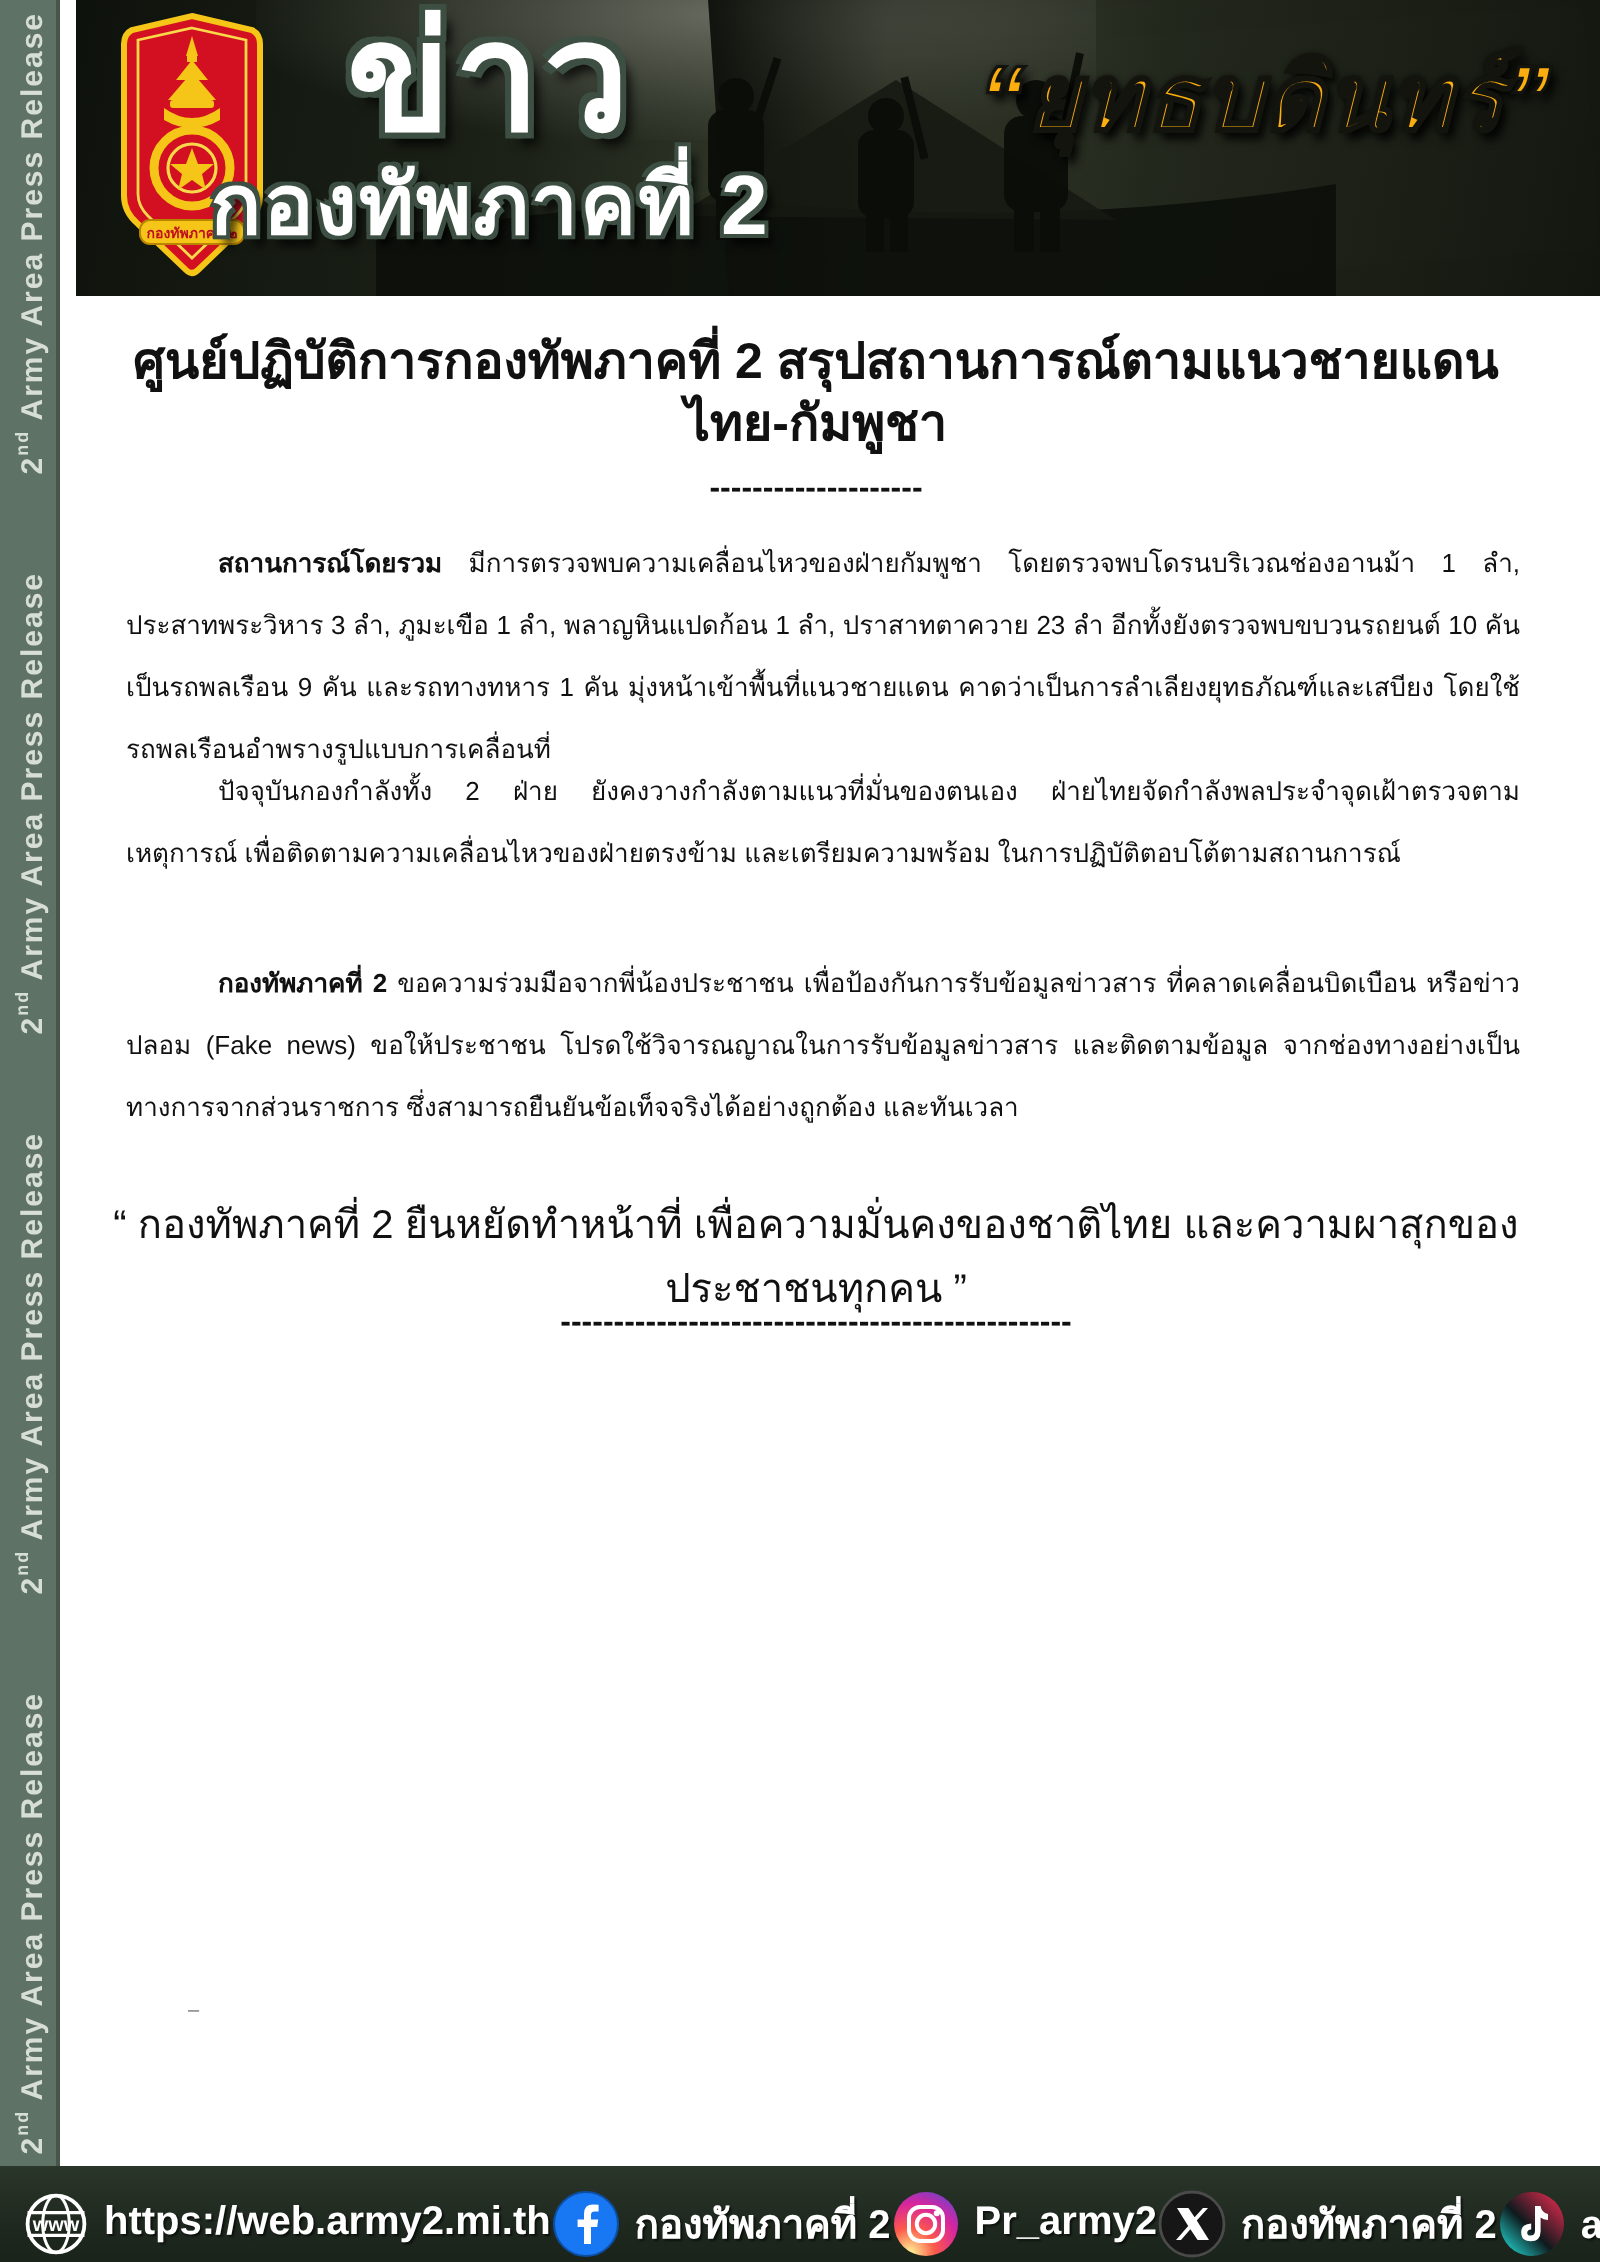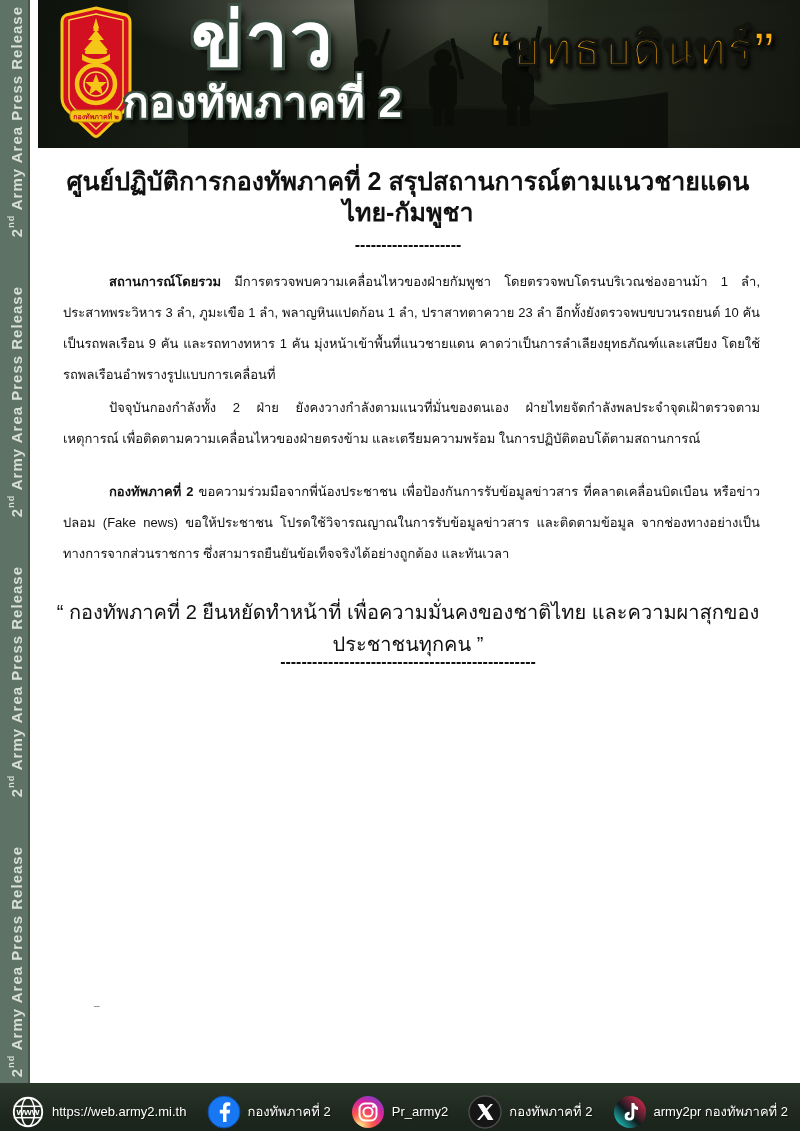--- a/index.html
+++ b/index.html
@@ -46,21 +46,21 @@
     box-shadow:inset 0 0 40px rgba(0,0,0,0.35);
   }
   .flag::after {
     content:""; position:absolute; inset:0;
     background:linear-gradient(90deg, rgba(14,16,11,0.95) 0%, rgba(14,16,11,0.35) 18%, transparent 40%);
   }
   .soldiers { position:absolute; left:150px; bottom:0; }
   .emblem { position:absolute; left:20px; top:6px; }
 
   .news-title {
-    position:absolute; left:70px; top:0; width:310px; text-align:center;
+    position:absolute; left:52px; top:0; width:310px; text-align:center;
     color:#ffffff; font-weight:bold; line-height:1;
   }
   .news-line1 {
     font-size:76px; letter-spacing:2px; display:block; margin-top:2px;
     text-shadow:-3px -3px 0 #3c4f42, 3px -3px 0 #3c4f42, -3px 3px 0 #3c4f42, 3px 3px 0 #3c4f42, 5px 6px 6px rgba(0,0,0,0.85);
   }
   .news-line2 {
     font-size:42px; display:block; margin-top:4px; letter-spacing:1px;
     text-shadow:-2px -2px 0 #3c4f42, 2px -2px 0 #3c4f42, -2px 2px 0 #3c4f42, 2px 2px 0 #3c4f42, 4px 5px 5px rgba(0,0,0,0.85);
   }
@@ -71,55 +71,56 @@
   .op-line1 {
     display:block; font-size:30px; letter-spacing:1px;
     -webkit-text-stroke:1.4px #14140e;
     text-shadow:2px 3px 3px rgba(0,0,0,0.85), 0 0 2px #000;
   }
   .op-line2 {
     display:block; font-size:46px; margin-top:12px; letter-spacing:1px;
     color:#fcae0e;
     -webkit-text-stroke:1.6px #14140e;
     text-shadow:3px 4px 4px rgba(0,0,0,0.85), 0 0 3px #000;
+    font-style:italic;
   }
 
   
   .doc { position:absolute; left:38px; top:148px; width:762px; height:935px; background:#ffffff; color:#111; }
   .doc-title {
     position:absolute; left:20px; top:18px; width:700px; text-align:center;
     font-size:25px; font-weight:bold; line-height:31px;
   }
   .divider { position:absolute; width:700px; left:20px; text-align:center; font-weight:bold; font-size:16px; letter-spacing:0px; color:#111; }
   .divider.top { top:88px; }
   .divider.bottom { top:505px; }
   .para {
     position:absolute; left:25px; width:697px;
     font-size:13px; line-height:31px; text-align:justify; text-indent:46px;
   }
   .p1 { top:118px; }
-  .p2 { top:244px; }
+  .p2 { top:232px; }
   .p3 { top:328px; }
   .lead { font-weight:bold; }
   .quote {
     position:absolute; left:10px; top:448px; width:720px; text-align:center;
     font-size:20px; font-weight:normal;
   }
   .stray-mark { position:absolute; left:56px; top:852px; font-size:10px; color:#777; }
 
   
   .footer {
     position:absolute; left:0; top:1083px; width:800px; height:65px;
     background:linear-gradient(180deg,#2b362b 0%,#1d271d 55%,#18211a 100%);
     border-bottom:4px solid #ee2a7b;
     display:flex; align-items:center; justify-content:space-between;
     padding:0 12px 4px 10px;
   }
   .social-item { display:flex; align-items:center; gap:6px; }
-  .social-label { color:#ffffff; font-weight:normal; font-size:13px; white-space:nowrap; text-shadow:1px 1px 1px rgba(0,0,0,0.6); }
+  .social-label { color:#ffffff; font-weight:bold; font-size:20px; white-space:nowrap; text-shadow:1px 1px 1px rgba(0,0,0,0.6); }
   .icon-wrap { width:36px; height:36px; display:flex; align-items:center; justify-content:center; flex:0 0 auto; }
 </style>
 </head>
 <body>
 
 <div class="page">
 
   <aside class="sidebar">
     <div class="side-item"><span>2</span><sup>nd</sup><span> Army Area Press Release</span></div>
     <div class="side-item"><span>2</span><sup>nd</sup><span> Army Area Press Release</span></div>

